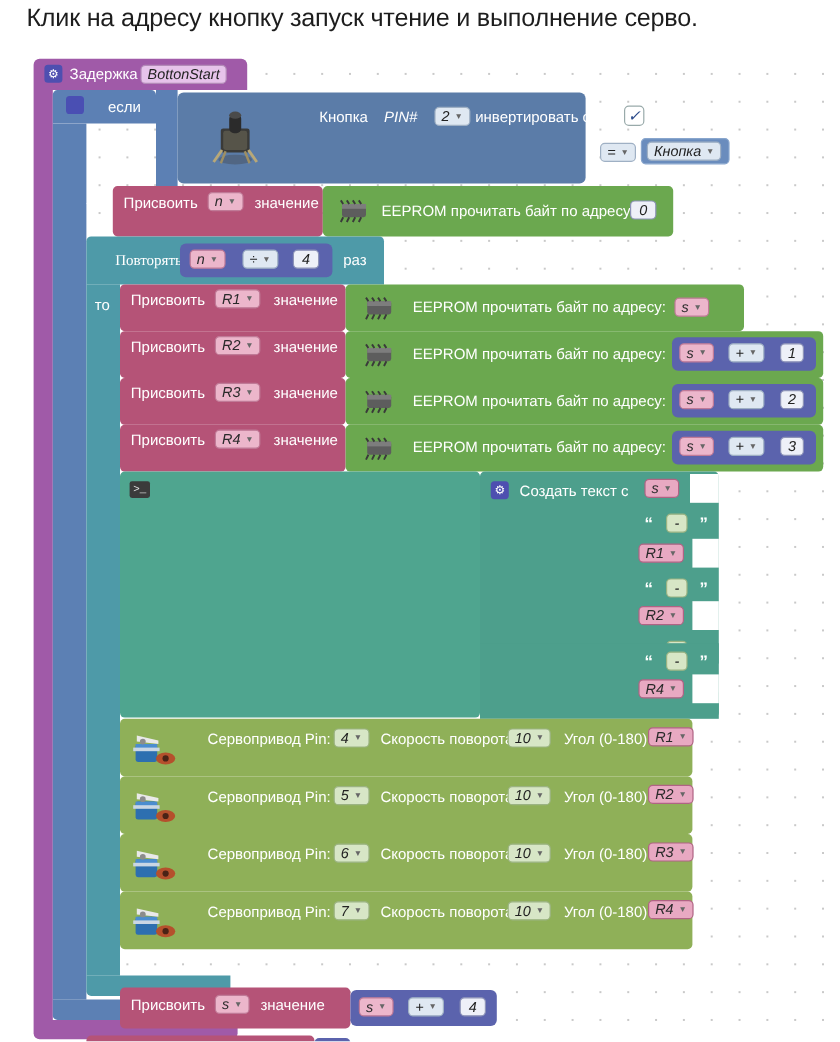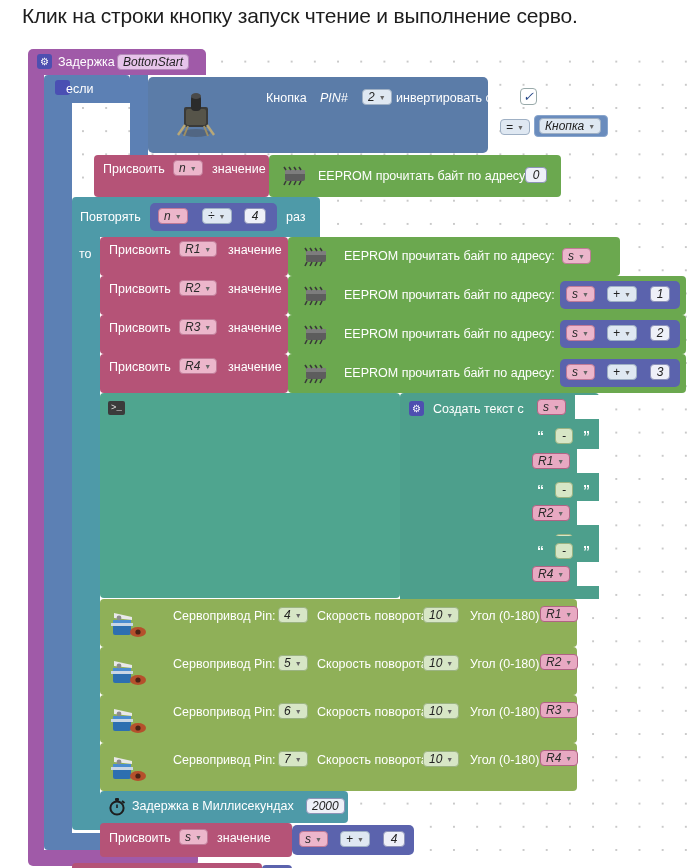--- a/index.html
+++ b/index.html
@@ -91,36 +91,36 @@
   .quote { font-size:14px; color:#ffffff; font-weight:bold; letter-spacing:0; }
 
   
   .icon-chip svg, .icon-servo svg, .icon-btn svg, .icon-clock svg { display:block; }
 </style>
 </head>
 <body>
 
 <div id="page">
 
-  <div class="title">Клик на строки кнопку запуск чтение и выполнение серво.</div>
+  <div class="title">Клик на адресу кнопку запуск чтение и выполнение серво.</div>
 
   <div class="canvas">
 
     <div class="blk c-func" style="left:6px; top:6px; width:178px; height:26px; border-radius:5px 5px 0 0;">
       <span class="gear" style="position:absolute;left:9px;top:5px;">⚙</span>
       <span class="lbl" style="position:absolute;left:30px;top:7px;">Задержка</span>
       <span class="chip" style="position:absolute;left:89px;top:5px;background:#e6c3ea;border-color:#b38ab8;">BottonStart</span>
     </div>
 
     <div class="blk c-func" style="left:6px; top:32px; width:16px; height:775px;"></div>
     <div class="blk c-func" style="left:6px; top:807px; width:170px; height:16px; border-radius:0 0 5px 5px;"></div>
 
     <div class="blk c-ctrl" style="left:22px; top:32px; width:86px; height:28px; border-radius:4px 4px 0 0;"></div>
     <span class="gear sq" style="position:absolute;left:33px;top:37px;"></span>
-    <span class="lbl" style="position:absolute;left:44px;top:40px;">если</span>
+    <span class="lbl" style="position:absolute;left:68px;top:40px;">если</span>
 
     <div class="blk c-ctrl" style="left:108px; top:32px; width:18px; height:80px;"></div>
 
     <div class="blk c-sens" style="left:126px; top:34px; width:340px; height:76px; border-radius:5px;">
       <span class="icon-btn" style="position:absolute;left:26px;top:14px;">
         <svg width="44" height="48" viewBox="0 0 44 48">
           <ellipse cx="22" cy="42" rx="14" ry="4" fill="#3f3f3f" opacity="0.35"></ellipse>
           <rect x="10" y="16" width="24" height="20" rx="2" fill="#3a3a38"></rect>
           <rect x="12" y="18" width="20" height="16" rx="2" fill="#565449"></rect>
           <rect x="17" y="4" width="10" height="16" rx="4" fill="#2b2b2b"></rect>
@@ -173,21 +173,21 @@
           <rect x="5" y="4" width="20" height="4" fill="#7d7d7d"></rect>
           <path d="M6 15 L4 19 M11 15 L9 19 M16 15 L14 19 M21 15 L19 19" stroke="#3a3a3a" stroke-width="1.6"></path>
           <path d="M6 4 L4 1 M11 4 L9 1 M16 4 L14 1 M21 4 L19 1" stroke="#3a3a3a" stroke-width="1.6"></path>
         </svg>
       </span>
       <span class="lbl" style="position:absolute;left:49px;top:15px;">EEPROM прочитать байт по адресу:</span>
       <span class="chip num" style="position:absolute;left:256px;top:12px;min-width:22px;justify-content:center;">0</span>
     </div>
 
     <div class="blk c-loop" style="left:50px; top:154px; width:248px; height:40px; border-radius:4px 4px 0 0;"></div>
-    <span class="lbl" style="position:absolute;left:58px;top:168px;">Повторять</span>
+    <span class="lbl" style="position:absolute;left:74px;top:168px;font-family:Liberation Serif, serif;">Повторять</span>
     <div class="blk c-math" style="left:128px; top:160px; width:127px; height:28px; border-radius:5px;">
       <span class="chip varpink" style="position:absolute;left:8px;top:5px;">
         <span>n</span>
         <span class="caret">▼</span>
       </span>
       <span class="chip lite" style="position:absolute;left:52px;top:5px;">
         <span>÷</span>
         <span class="caret">▼</span>
       </span>
       <span class="chip num" style="position:absolute;left:94px;top:5px;min-width:22px;justify-content:center;">4</span>
@@ -497,32 +497,20 @@
         <span>10</span>
         <span class="caret">▼</span>
       </span>
       <span class="lbl" style="position:absolute;left:370px;top:11px;">Угол (0-180)</span>
       <span class="chip varpink" style="position:absolute;left:440px;top:7px;background:#e8a9c2;border-color:#b06384;">
         <span>R4</span>
         <span class="caret">▼</span>
       </span>
     </div>
 
-    <div class="blk c-loop" style="left:78px; top:748px; width:248px; height:32px; border-radius:4px; background:#4e9aa8;">
-      <span class="icon-clock" style="position:absolute;left:8px;top:6px;">
-        <svg width="18" height="19" viewBox="0 0 18 19">
-          <circle cx="9" cy="11" r="6.6" fill="none" stroke="#1d1d1d" stroke-width="2"></circle>
-          <rect x="7" y="1" width="4" height="3" rx="1" fill="#1d1d1d"></rect>
-          <path d="M14 4 L16.5 6" stroke="#1d1d1d" stroke-width="2"></path>
-          <path d="M9 11 L9 7.5" stroke="#1d1d1d" stroke-width="1.6"></path>
-        </svg>
-      </span>
-      <span class="lbl" style="position:absolute;left:32px;top:9px;">Задержка в Миллисекундах</span>
-      <span class="chip num" style="position:absolute;left:206px;top:7px;min-width:36px;justify-content:center;">2000</span>
-    </div>
 
     <div class="blk c-var" style="left:78px; top:780px; width:192px; height:34px; border-radius:4px;">
       <span class="lbl" style="position:absolute;left:9px;top:9px;">Присвоить</span>
       <span class="chip varpink" style="position:absolute;left:79px;top:6px;">
         <span>s</span>
         <span class="caret">▼</span>
       </span>
       <span class="lbl" style="position:absolute;left:117px;top:9px;">значение</span>
     </div>
     <div class="blk c-math" style="left:270px; top:782px; width:122px; height:30px; border-radius:5px;">

